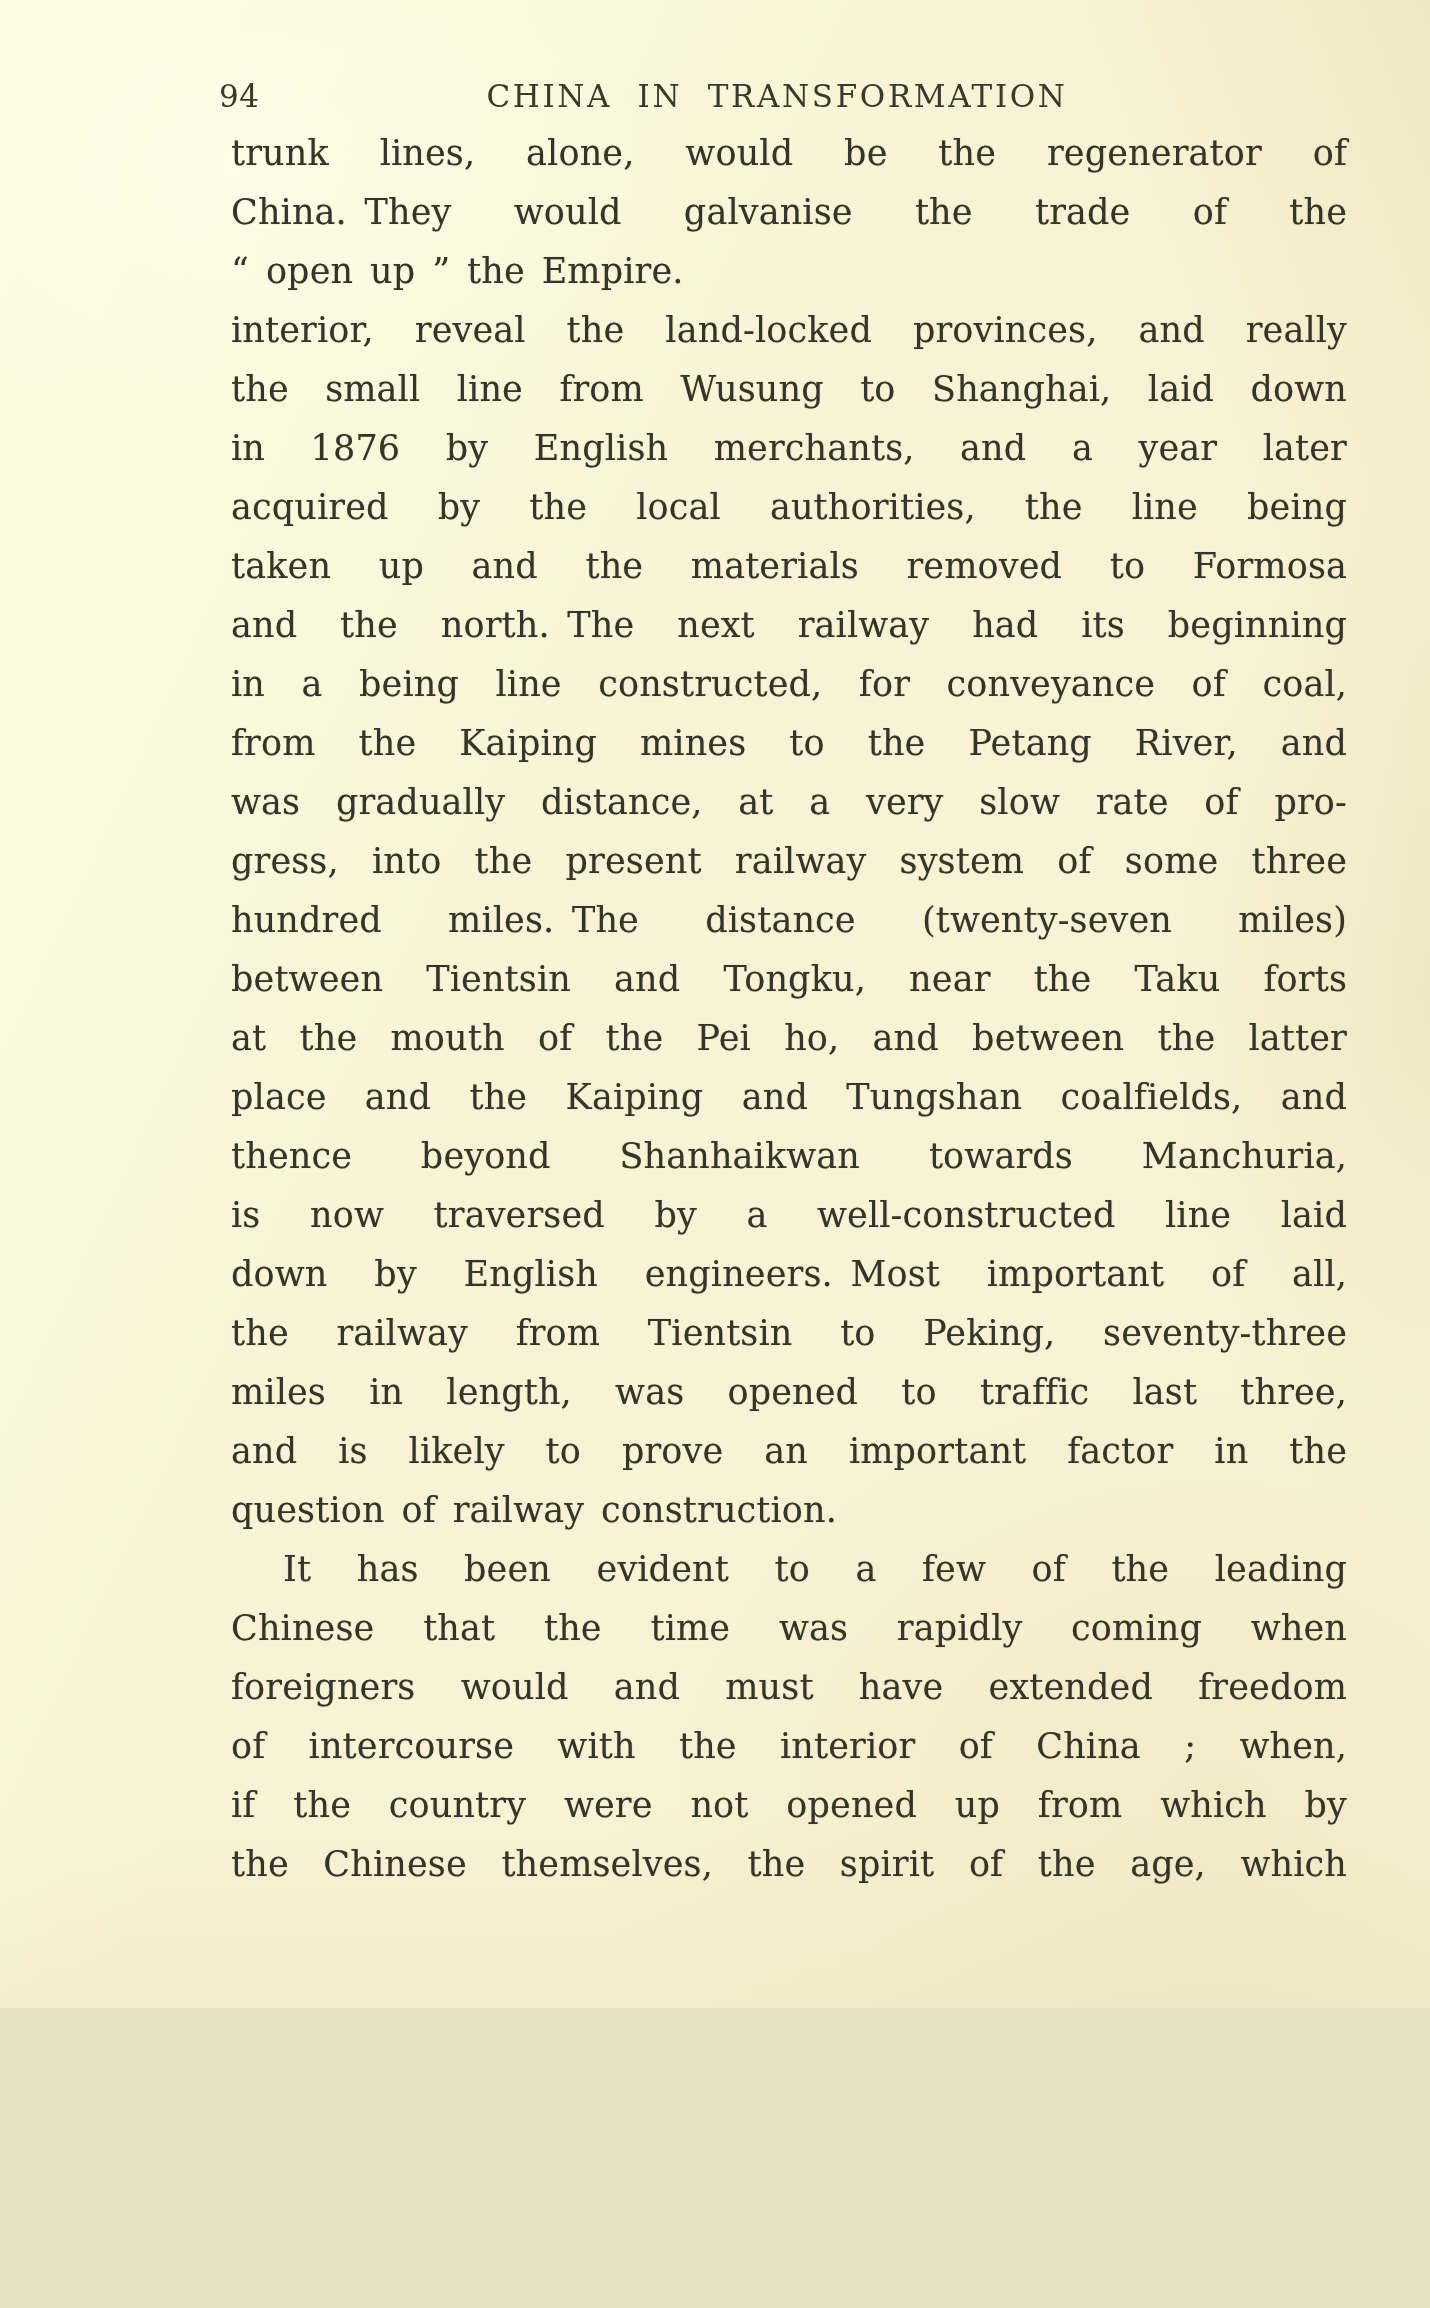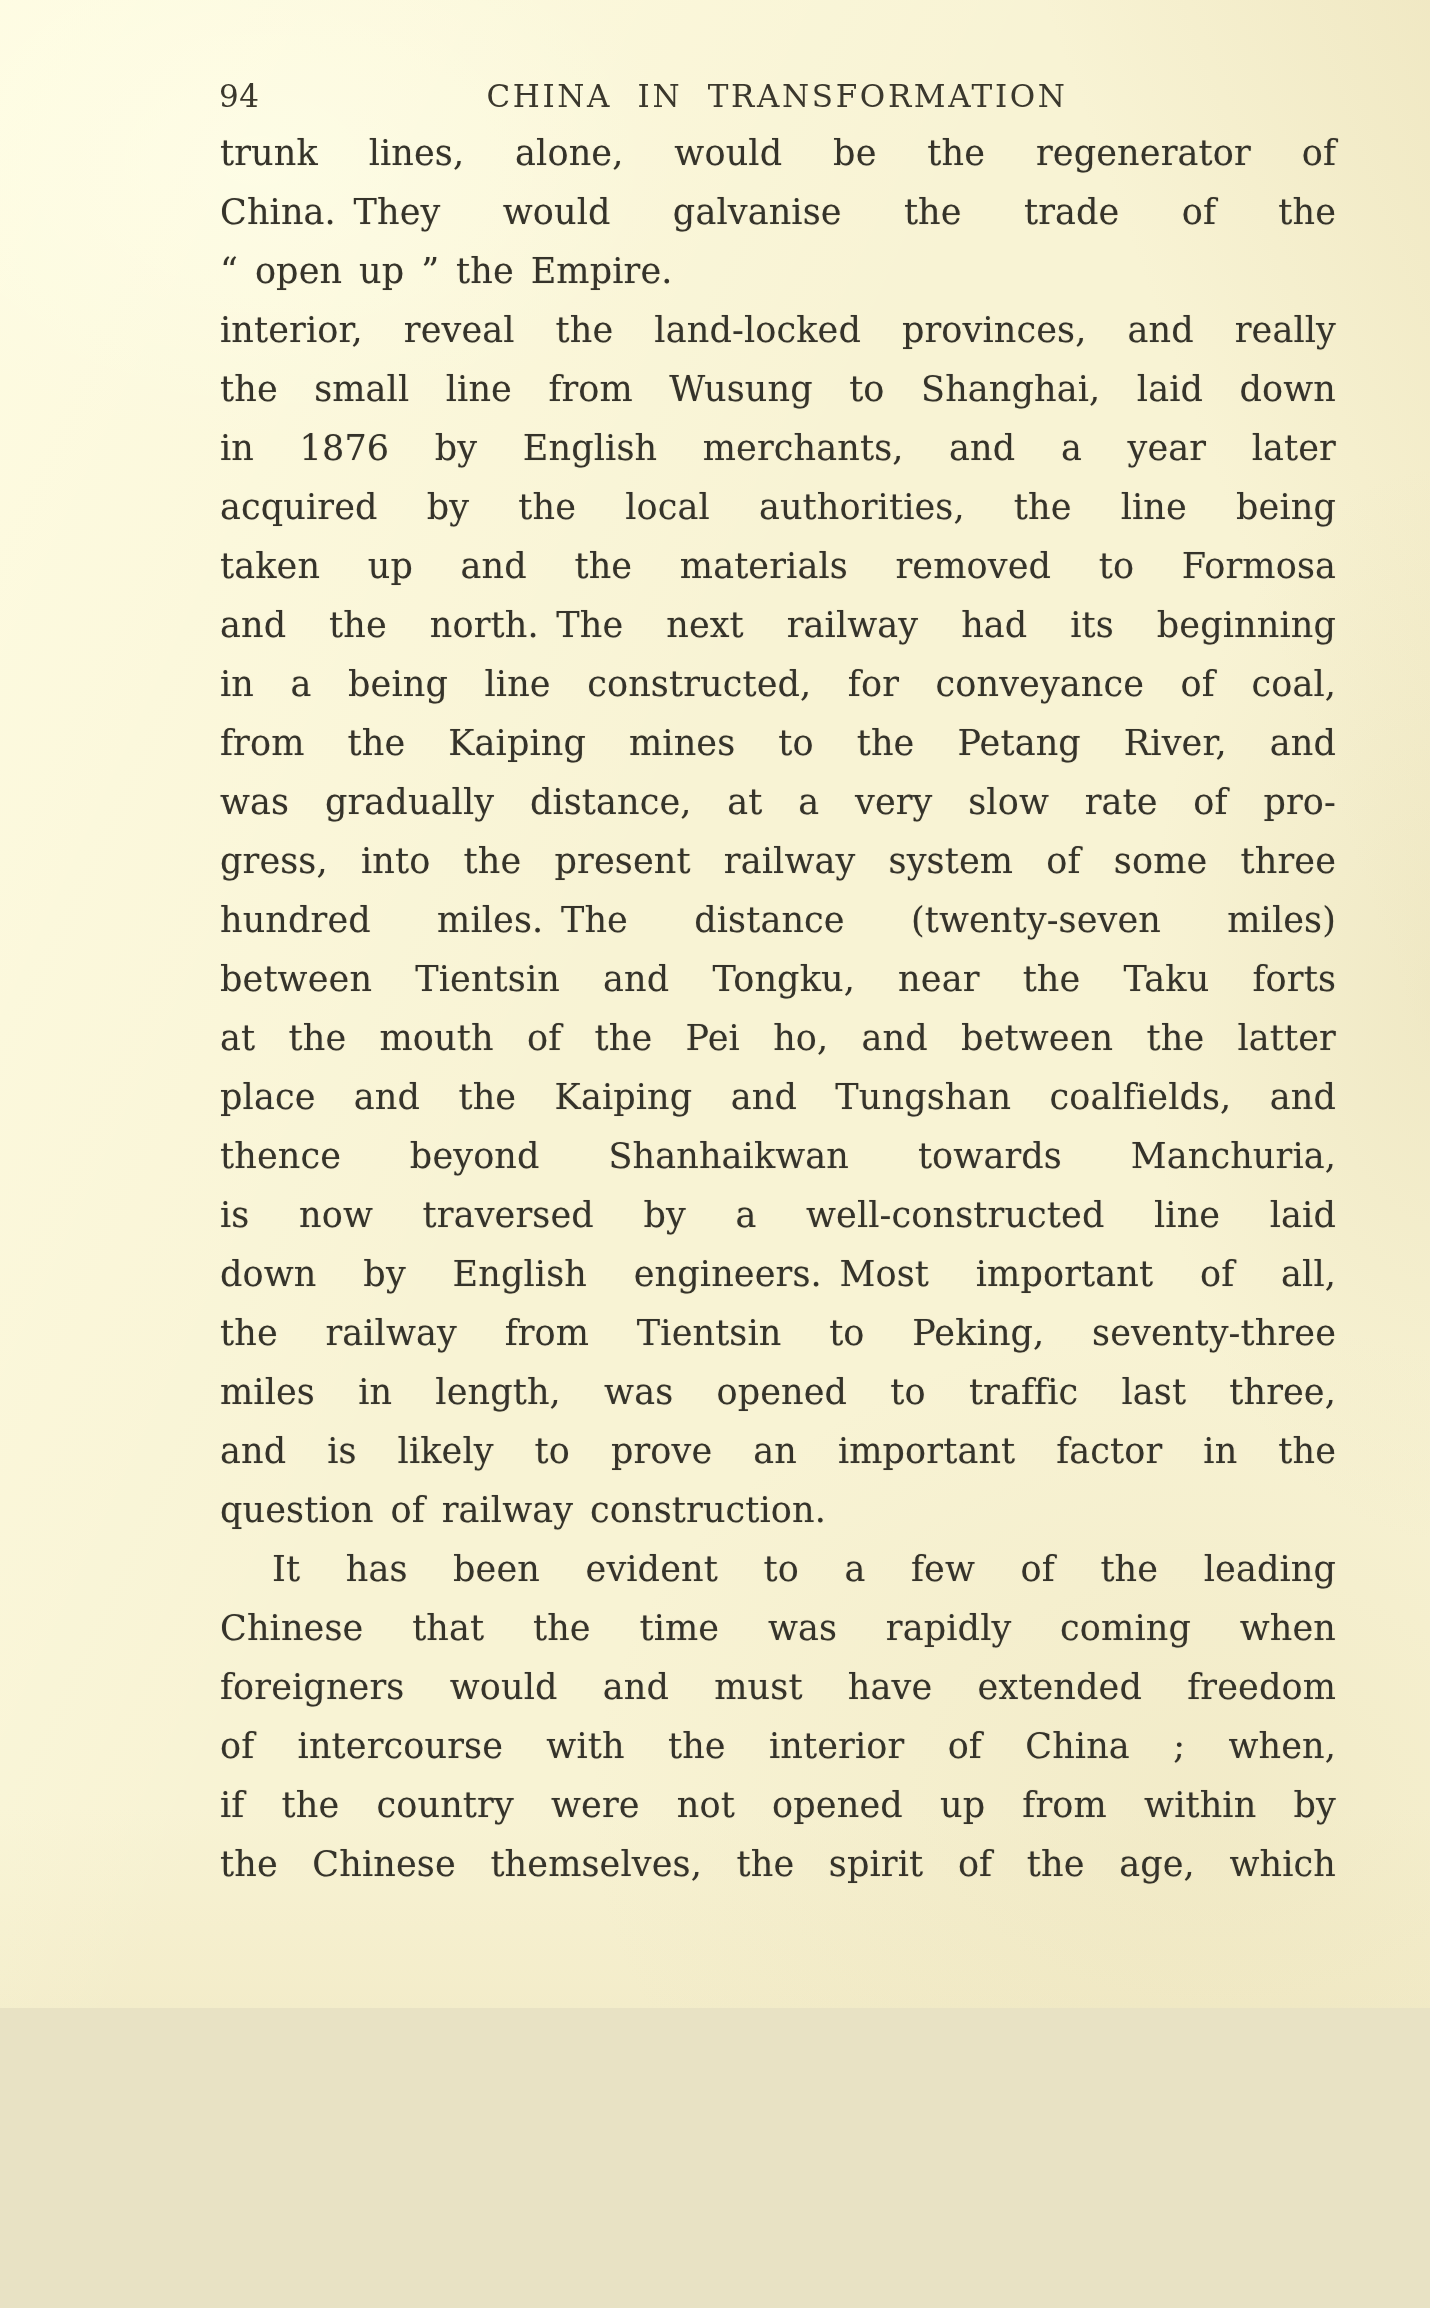--- a/index.html
+++ b/index.html
@@ -55,21 +55,21 @@
   }
   .head-title {
     width: 100%;
     text-align: center;
     letter-spacing: 0.085em;
     word-spacing: 0.42em;
   }
   .text-block {
     position: absolute;
     top: 124px;
-    left: 1px;
+    left: 12px;
     width: 100%;
     font-size: 35px;
     line-height: 59px;
     letter-spacing: 0.004em;
     word-spacing: 0.16em;
     text-shadow: 0 0 1px rgba(62,58,42,0.35);
   }
   .paragraph { margin: 0; }
   .line {
     text-align: left;
@@ -118,18 +118,18 @@
           <div class="line j">the railway from Tientsin to Peking, seventy-three</div>
           <div class="line j">miles in length, was opened to traffic last three,</div>
           <div class="line j">and is likely to prove an important factor in the</div>
           <div class="line">question of railway construction.</div>
         </div>
         <div class="paragraph">
           <div class="line j indent">It has been evident to a few of the leading</div>
           <div class="line j">Chinese that the time was rapidly coming when</div>
           <div class="line j">foreigners would and must have extended freedom</div>
           <div class="line j">of intercourse with the interior of China ; when,</div>
-          <div class="line j">if the country were not opened up from within by</div>
+          <div class="line j">if the country were not opened up from which by</div>
           <div class="line j">the Chinese themselves, the spirit of the age, which</div>
         </div>
       </div>
   </div>
 </div>
 
 </body></html>

